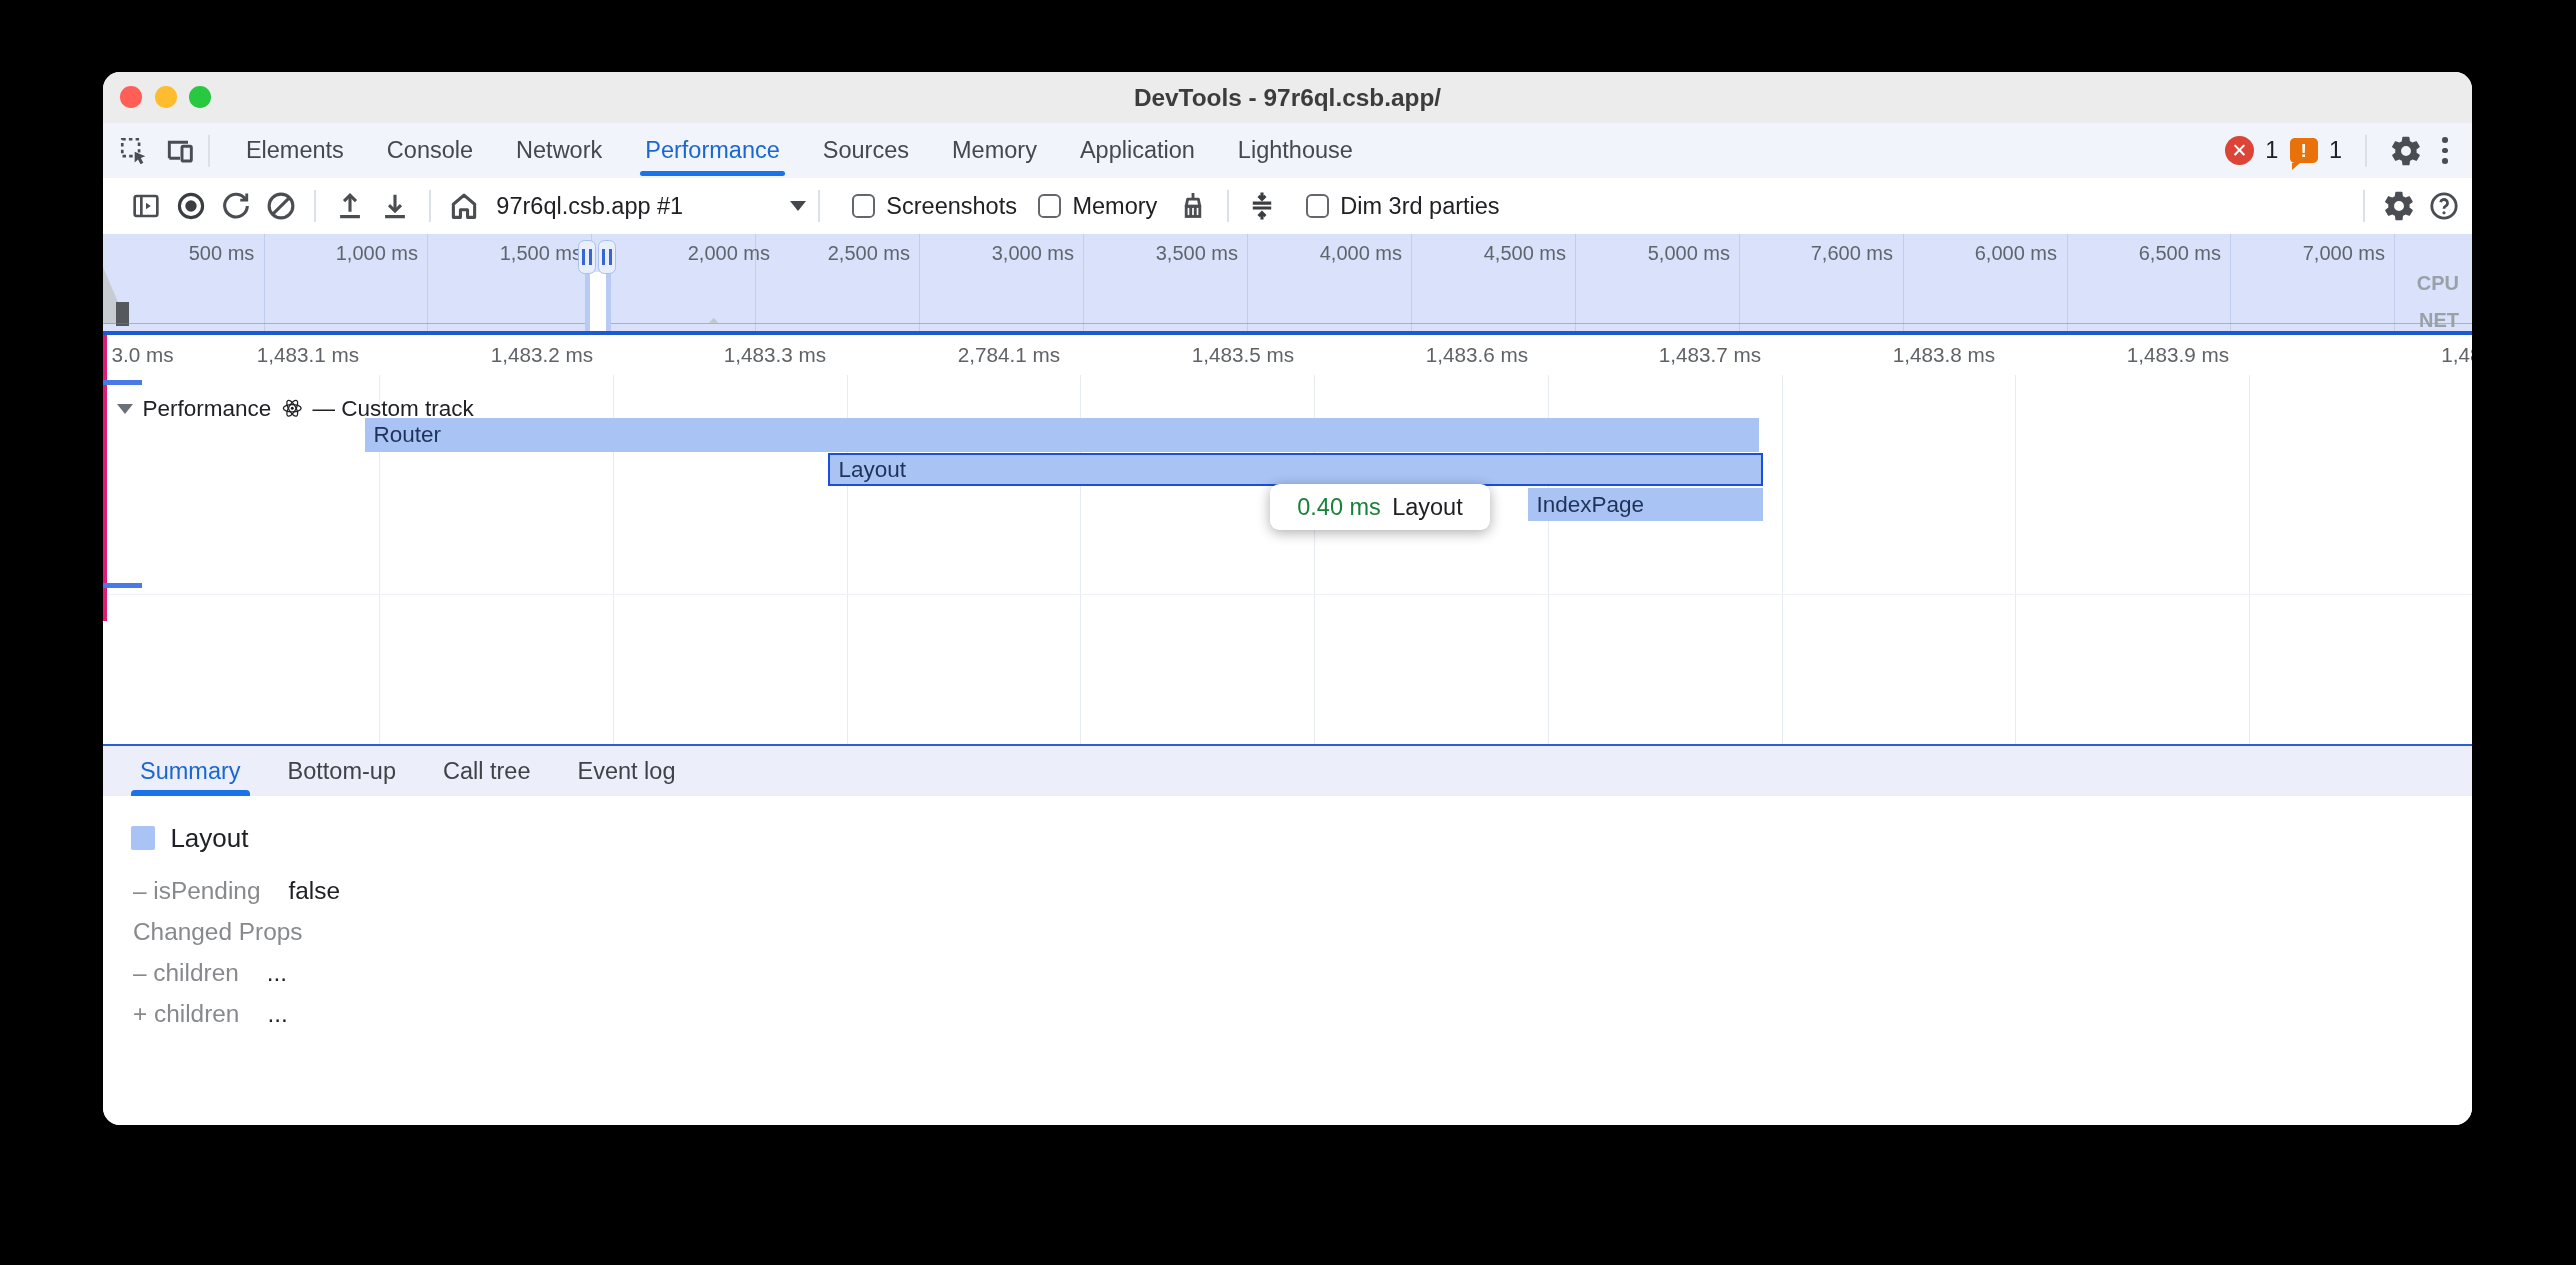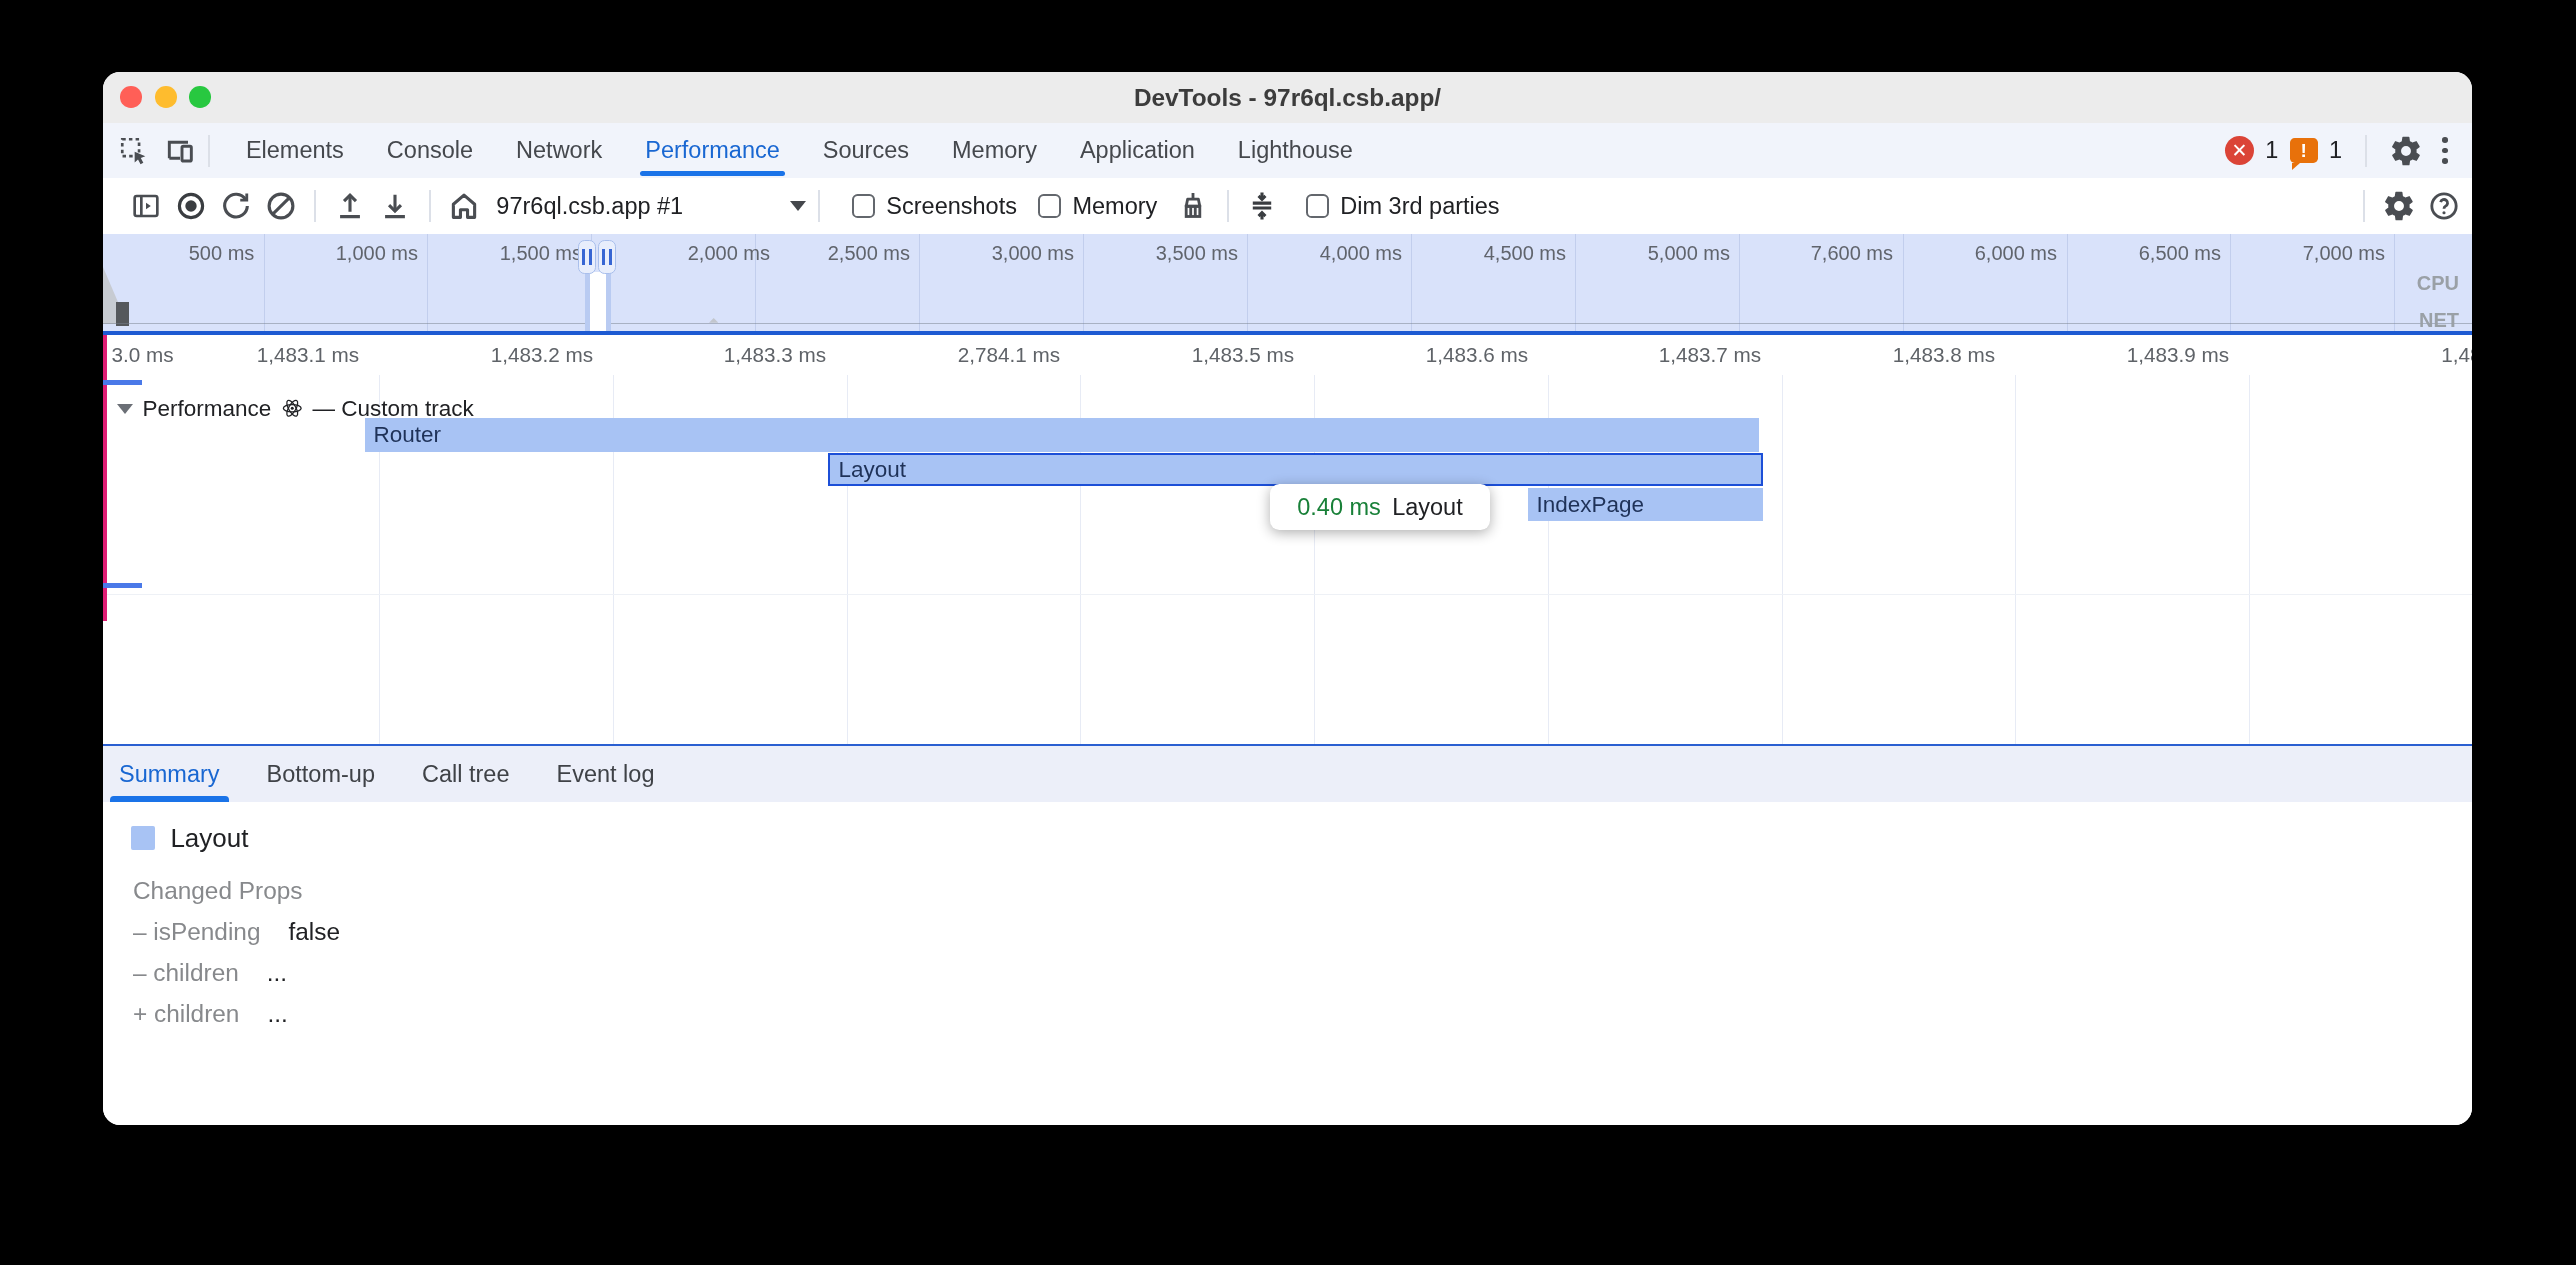--- a/index.html
+++ b/index.html
@@ -66,22 +66,22 @@
   .bar{position:absolute;background:#a8c3f4;box-sizing:border-box;display:flex;align-items:center;
     font-size:22.5px;color:#1f3258;padding-left:8.4px;white-space:nowrap;overflow:hidden;}
   .bar.selected{border:2.8px solid #1c4fd7;}
   .tooltip{position:absolute;left:1167px;top:109px;width:220px;height:46px;background:#fff;border-radius:9.4px;
     box-shadow:0 2.8px 13px rgba(0,0,0,.32);display:flex;align-items:center;justify-content:center;gap:11.3px;font-size:23.5px;}
   .tt-dur{color:#188038;}
   .tt-name{color:#202124;}
   .pink-marker{position:absolute;left:0;top:263px;width:3.8px;height:286px;background:#df1d74;}
   .bluedash{position:absolute;left:0;width:39px;height:4.7px;background:#4a79e8;}
   
-  .btabs{position:absolute;left:0;top:672px;width:100%;height:58px;background:#eceff9;border-top:2.8px solid #2a5fd1;
-    display:flex;align-items:center;gap:47px;padding-left:16px;box-sizing:border-box;}
+  .btabs{position:absolute;left:0;top:672px;width:100%;height:52px;background:#eceff9;border-top:2.8px solid #2a5fd1;
+    display:flex;align-items:center;gap:47px;padding-left:37px;box-sizing:border-box;}
   .btab{font-size:23.5px;color:#3f4247;height:100%;display:flex;align-items:center;position:relative;white-space:nowrap;}
   .btab.active{color:#1967d2;}
   .btab.active::after{content:"";position:absolute;left:-9.4px;right:-9.4px;bottom:0;height:5.6px;border-radius:3.8px 3.8px 0 0;background:#1a73e8;}
   
   .summary{position:absolute;left:0;top:730px;width:100%;bottom:0;background:#fff;}
   .sum-head{position:absolute;left:28px;top:20.7px;display:flex;align-items:center;gap:15px;font-size:26px;color:#202124;}
   .swatch{width:24.4px;height:24.4px;background:#a8c3f4;border-radius:1.9px;}
   .srows{position:absolute;left:30px;top:68px;}
   .srow{height:41px;display:flex;align-items:center;font-size:24.4px;}
   .srow .lab{color:#87898c;}
@@ -360,25 +360,25 @@
       <div class="btab">Event log</div>
     </div>
 
   <div class="summary">
     <div class="sum-head">
       <span class="swatch"></span>
       <span>Layout</span>
     </div>
     <div class="srows">
         <div class="srow">
-          <span class="lab">Changed Props</span>
+          <span class="lab">– isPending</span>
+          <span class="val">false</span>
         </div>
         <div class="srow">
-          <span class="lab">– isPending</span>
-          <span class="val">false</span>
+          <span class="lab">Changed Props</span>
         </div>
         <div class="srow">
           <span class="lab">– children</span>
           <span class="val">...</span>
         </div>
         <div class="srow">
           <span class="lab">+ children</span>
           <span class="val">...</span>
         </div>
       </div>

